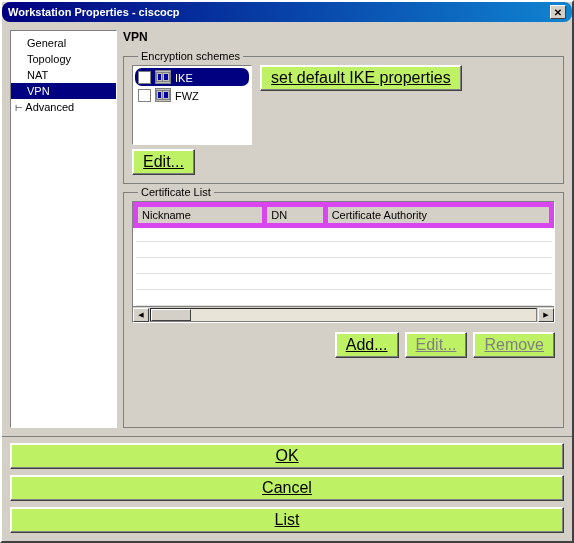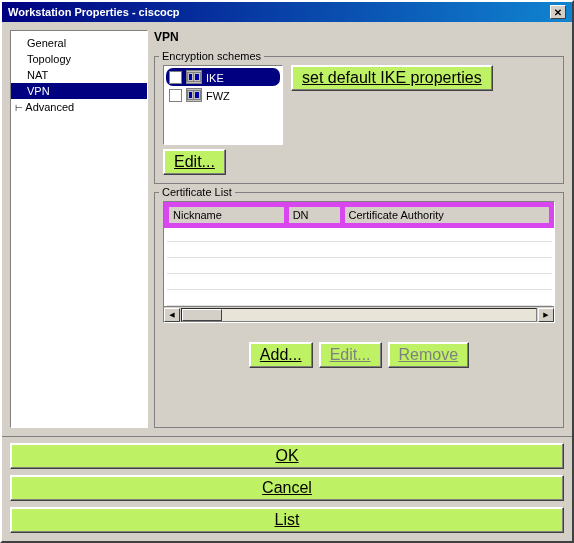--- a/index.html
+++ b/index.html
@@ -28,20 +28,21 @@
 
     .title-bar {
       background: linear-gradient(to right, #000080, #1084d0);
       color: white;
       padding: 3px 6px;
       display: flex;
       align-items: center;
       justify-content: space-between;
       height: 20px;
       flex-shrink: 0;
+      border-radius: 8px;
     }
 
     .title-bar-text {
       font-size: 11px;
       font-weight: bold;
       color: white;
     }
 
     .title-bar-close {
       width: 16px;
@@ -61,21 +62,21 @@
 
     .content-area {
       display: flex;
       flex: 1;
       padding: 8px;
       gap: 6px;
       overflow: hidden;
     }
 
     .sidebar {
-      width: 138px;
+      width: 107px;
       flex-shrink: 0;
       background: white;
       border: 1px solid #808080;
       border-right-color: #ffffff;
       border-bottom-color: #ffffff;
       padding: 4px 0;
       overflow-y: auto;
     }
 
     .sidebar-item {
@@ -107,21 +108,21 @@
     .group-box {
       border: 1px solid #808080;
       padding: 8px;
       position: relative;
       background: #d4d0c8;
     }
 
     .group-box-label {
       position: absolute;
       top: -7px;
-      left: 4px;
+      left: 14px;
       background: #d4d0c8;
       padding: 0 3px;
       font-size: 11px;
     }
 
     .encryption-section {
       display: flex;
       gap: 8px;
       align-items: flex-start;
     }
@@ -275,22 +276,22 @@
       align-items: center;
       justify-content: center;
       font-size: 7px;
       cursor: pointer;
       flex-shrink: 0;
     }
 
     .cert-buttons {
       display: flex;
       gap: 6px;
-      margin-top: 19px;
-      justify-content: center;
+      margin-top: 9px;
+      justify-content: flex-end;
     }
 
     .bottom-buttons {
       display: flex;
       justify-content: flex-end;
       gap: 6px;
       padding: 6px 8px 8px 8px;
       border-top: 1px solid #808080;
       flex-shrink: 0;
       flex-direction: column;

